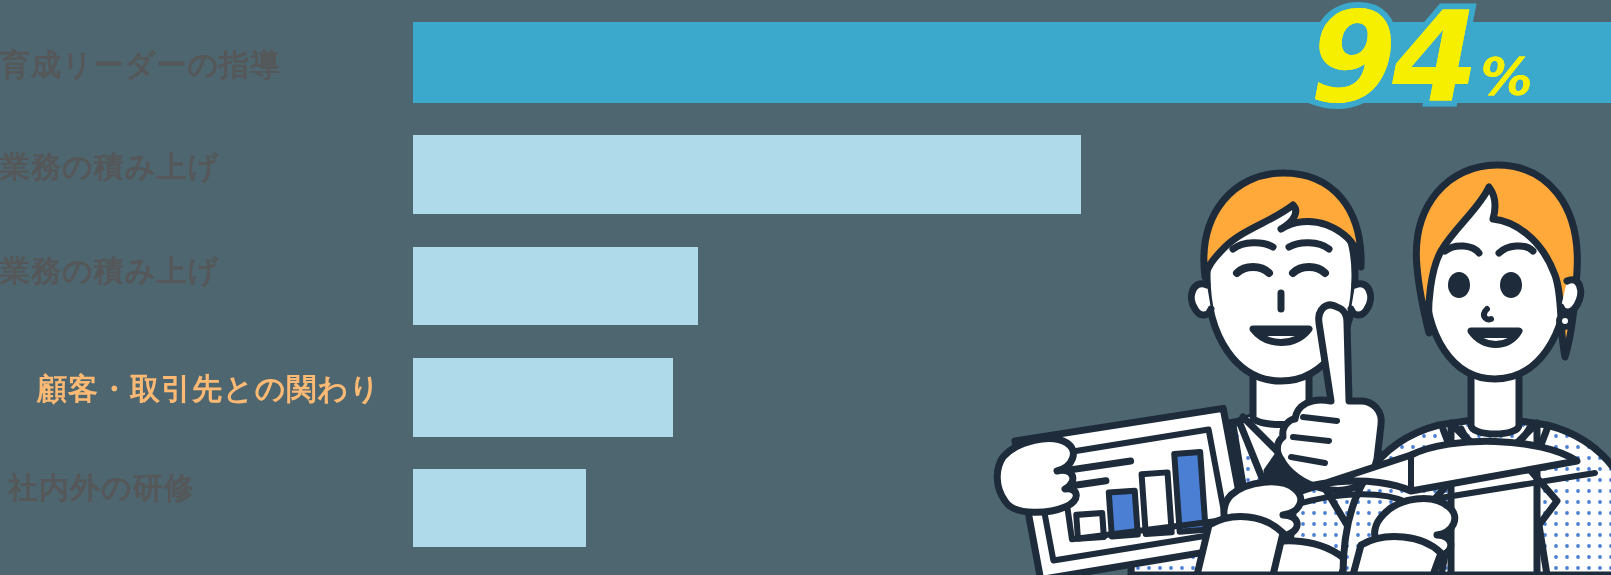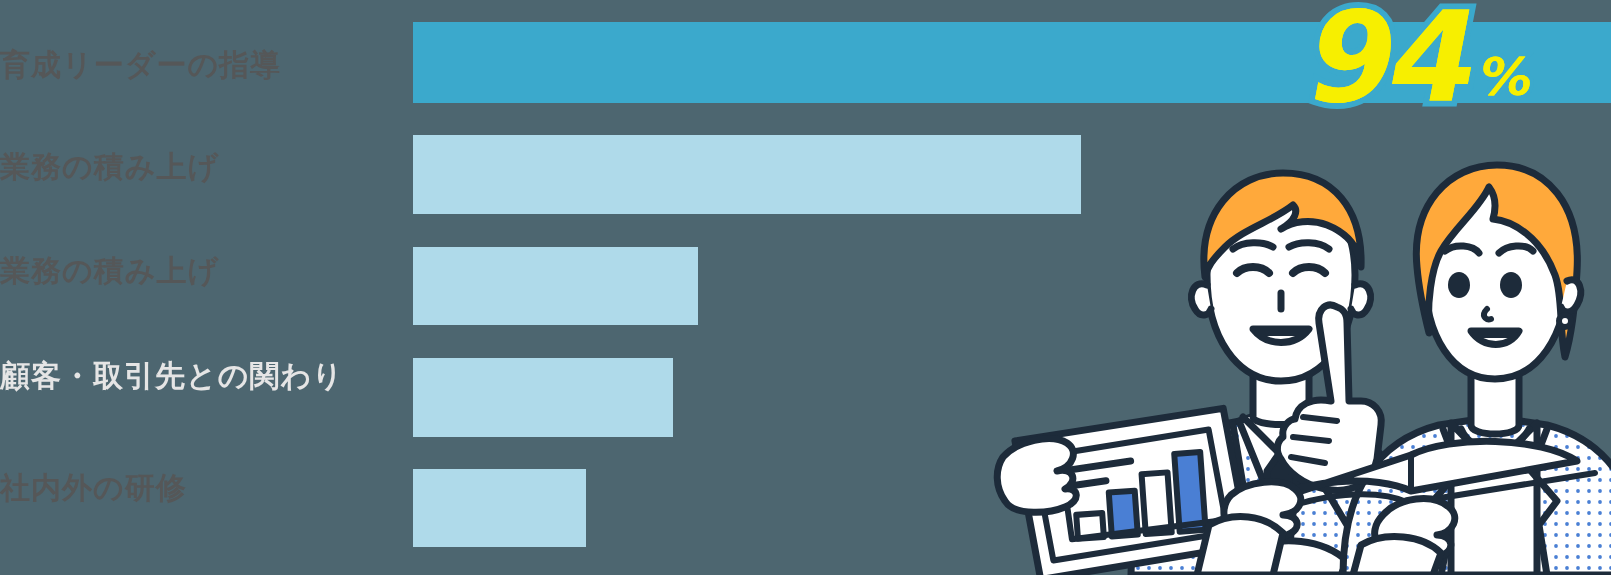--- a/index.html
+++ b/index.html
@@ -93,25 +93,25 @@
   </div>
   <div class="row" id="r1">
     <div class="row-label" style="top: 152px; color: rgb(85, 87, 88);">業務の積み上げ</div>
     <div class="bar" style="top: 135px; height: 79px; width: 668px; background: rgb(175, 218, 234);"></div>
   </div>
   <div class="row" id="r2">
     <div class="row-label" style="top: 256px; color: rgb(85, 87, 88);">業務の積み上げ</div>
     <div class="bar" style="top: 247px; height: 78px; width: 285px; background: rgb(175, 218, 234);"></div>
   </div>
   <div class="row" id="r3">
-    <div class="row-label" style="top: 361px; color: #e5e5e5;">顧客・取引先との関わり</div>
+    <div class="row-label" style="top: 374px; color: #fdba74; margin-left: 37px;">顧客・取引先との関わり</div>
     <div class="bar" style="top: 358px; height: 79px; width: 260px; background: rgb(175, 218, 234);"></div>
   </div>
   <div class="row" id="r4">
-    <div class="row-label" style="top: 473px; color: rgb(85, 87, 88);">社内外の研修</div>
+    <div class="row-label" style="top: 473px; color: rgb(85, 87, 88); margin-left: 8px;">社内外の研修</div>
     <div class="bar" style="top: 469px; height: 78px; width: 173px; background: rgb(175, 218, 234);"></div>
   </div>
 
   <div id="badge">
     <span class="big-num">94<span class="big-num-front">94</span></span>
     <span class="pct">%<span class="pct-front">%</span></span>
   </div>
 
   <div id="illo">
     <svg viewBox="0 0 630 450" xmlns="http://www.w3.org/2000/svg">

